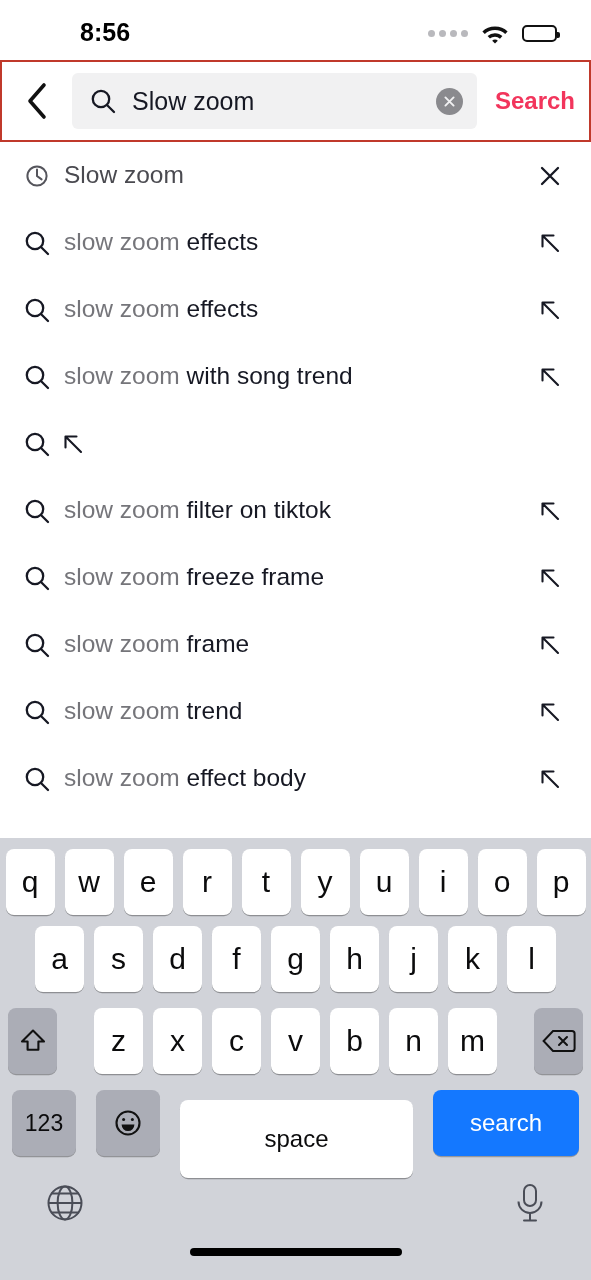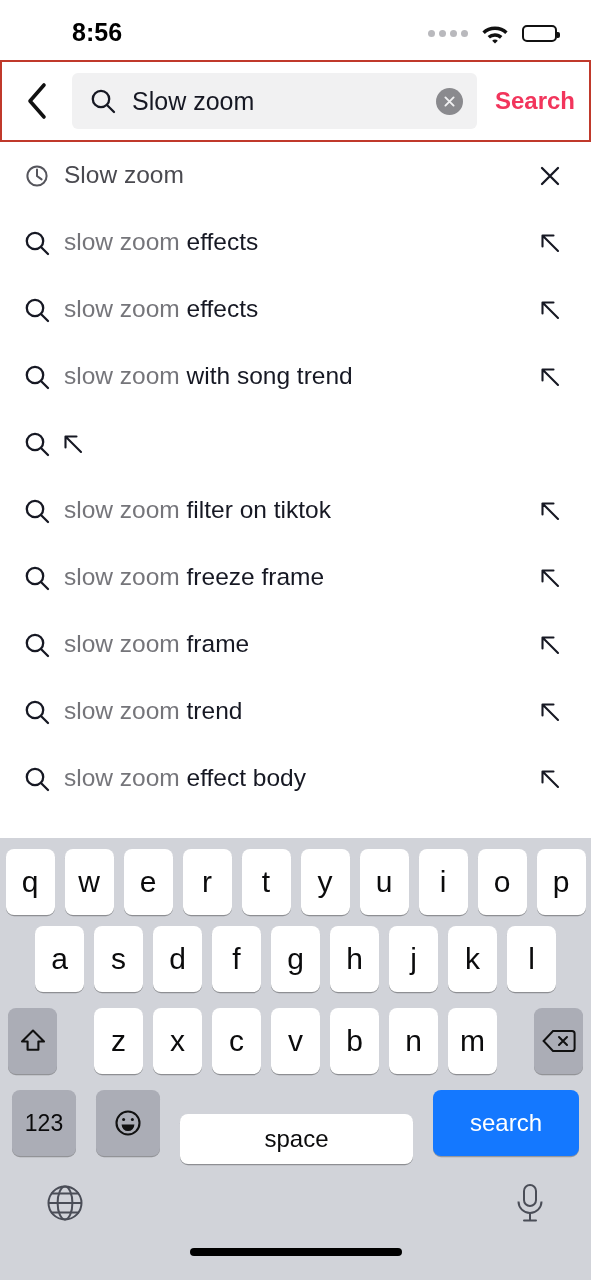--- a/index.html
+++ b/index.html
@@ -8,21 +8,21 @@
     font-family: "Liberation Sans", sans-serif;
     background: #ffffff;
     overflow: hidden;
   }
   #app { position: relative; width: 591px; height: 1280px; background: #fff; }
 
   
   .statusbar {
     position: absolute; top: 0; left: 0; width: 591px; height: 58px;
     display: flex; align-items: center; justify-content: space-between;
-    padding: 0 34px 0 4px;
+    padding: 0 34px 0 12px;
   }
   .status-time {
     font-size: 25px; font-weight: bold; color: #000;
     letter-spacing: 0px; margin-left: 68px; margin-top: 6px;
   }
   .status-right { display: flex; align-items: center; gap: 12px; margin-top: 8px; }
   .sig-dots { display: flex; gap: 4px; align-items: center; }
   .sig-dots i { width: 7px; height: 7px; border-radius: 50%; background: #b9b9bd; display: block; }
   .battery {
     width: 35px; height: 17px; border: 2px solid #111; border-radius: 5px;
@@ -103,21 +103,21 @@
   }
   .krow.r1 .key { width: 49px; height: 66px; }
   .krow.r2 .key { width: 49px; height: 66px; }
   .krow.r3 .key { width: 49px; height: 66px; }
   .key.fn { background: #abadb6; box-shadow: 0 1.2px 0 rgba(0,0,0,0.3); }
   .key.shift, .key.backspace { width: 70px; height: 66px; }
   .krow.r3 { padding: 0 8px; justify-content: space-between; }
   .r3-letters { display: flex; gap: 10px; }
   .key.num123 { width: 64px; height: 66px; font-size: 23px; }
   .key.emoji { width: 64px; height: 66px; }
-  .key.space { flex: 1 1 auto; height: 50px; font-size: 24px; color: #0b0b0c; margin-top: 32px; }
+  .key.space { flex: 1 1 auto; height: 78px; font-size: 24px; color: #0b0b0c; margin-top: 32px; }
   .key.searchkey {
     width: 146px; height: 66px; background: #1478ff; color: #ffffff;
     font-size: 24px; box-shadow: 0 1.2px 0 rgba(0,0,0,0.28);
   }
   .kbottom {
     height: 108px; display: flex; align-items: flex-start; justify-content: space-between;
     padding: 18px 44px 0 44px; position: relative;
   }
   .home-indicator {
     position: absolute; left: 50%; transform: translateX(-50%); bottom: 16px;

